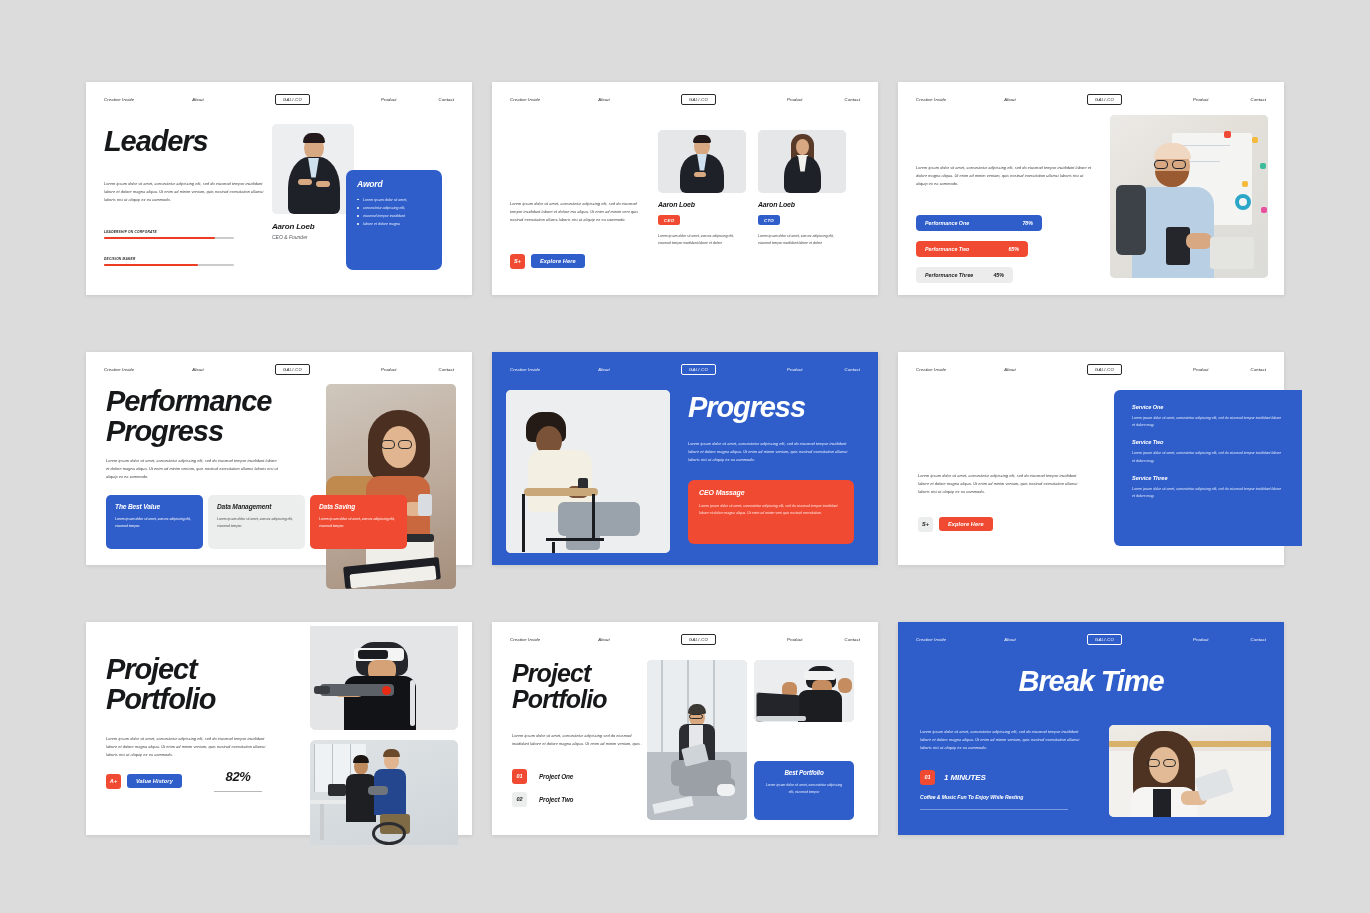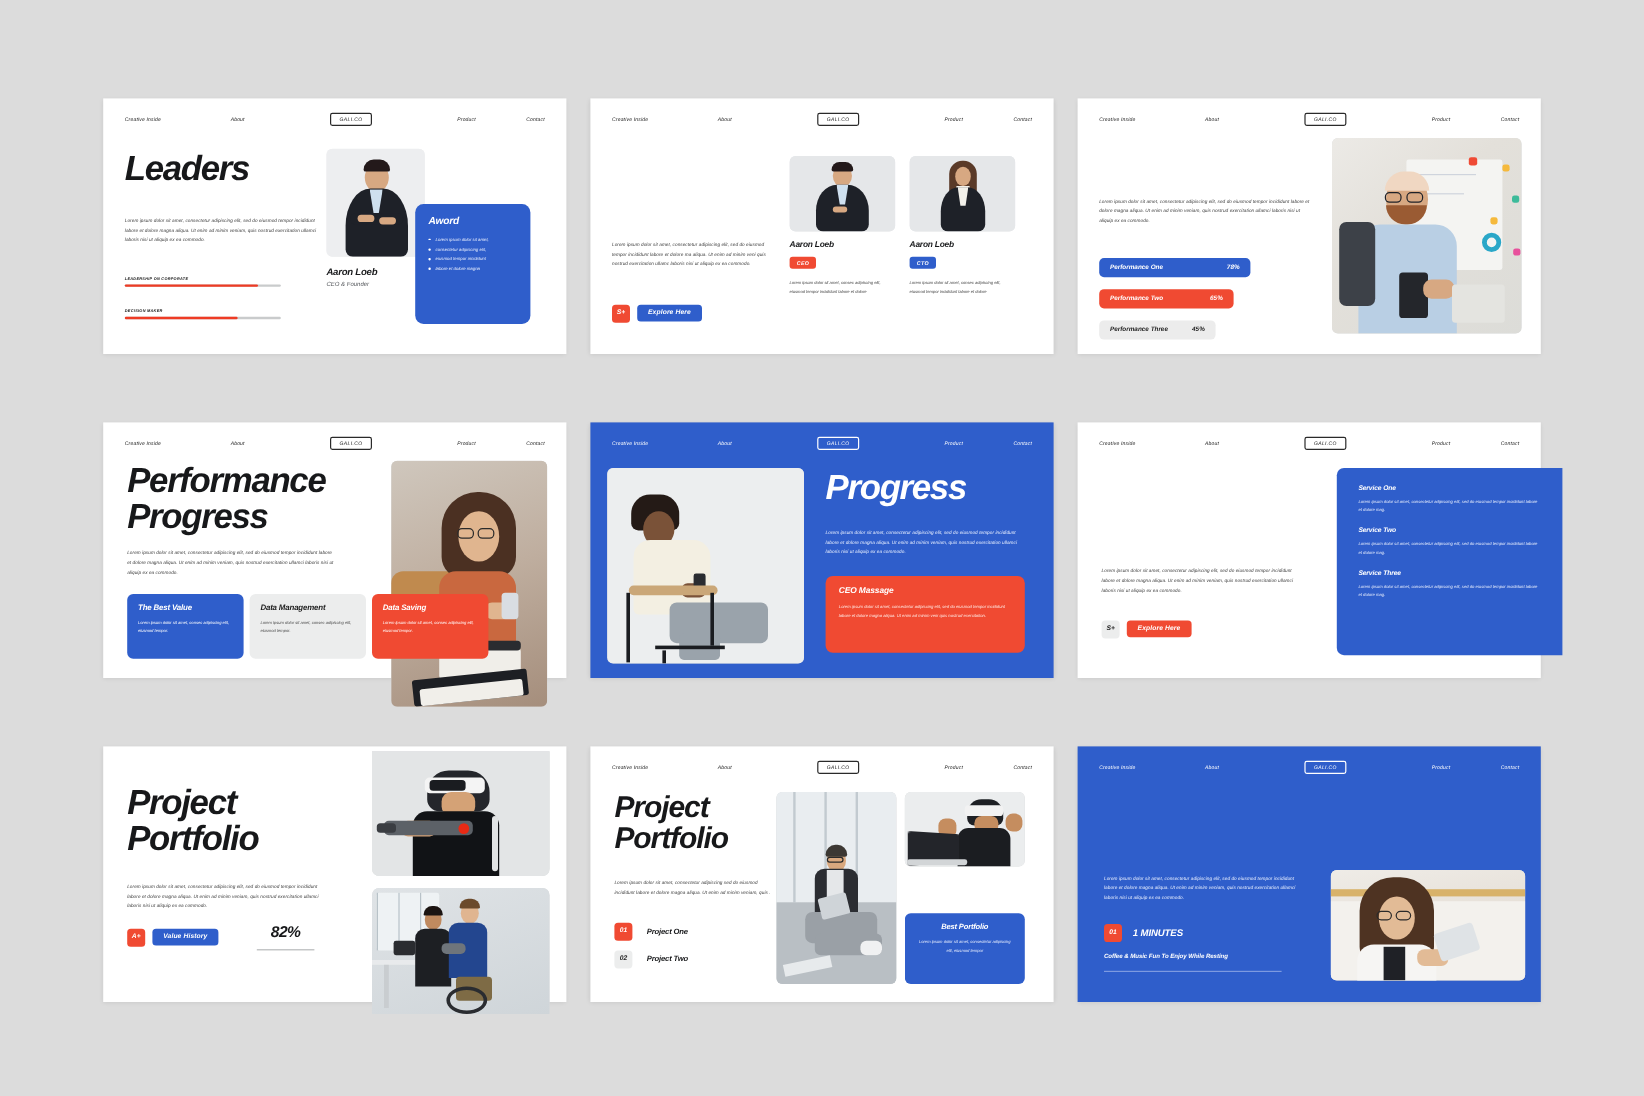--- a/index.html
+++ b/index.html
@@ -632,20 +632,21 @@
       <span class="nav-sp1"></span>
       <span class="nav-item">About</span>
       <span class="nav-sp2"></span>
       <span class="logo-box">GALI.CO</span>
       <span class="nav-sp3"></span>
       <span class="nav-item">Product</span>
       <span class="nav-sp4"></span>
       <span class="nav-item">Contact</span>
     </div>
 
+    <div class="h1 s9-title">Break Time</div>
     <div class="body s9-body">Lorem ipsum dolor sit amet, consectetur adipiscing elit, sed do eiusmod tempor incididunt  labore et dolore magna aliqua. Ut enim ad minim veniam, quis nostrud exercitation ullamci laboris nisi ut aliquip ex ea commodo.</div>
 
     <div class="s9-row">
       <span class="sq red">01</span>
       <span class="m">1 MINUTES</span>
     </div>
     <div class="s9-sub">Coffee &amp; Music Fun To Enjoy While Resting</div>
     <div class="s9-ln"></div>
 
     <div class="photo s9-photo">

